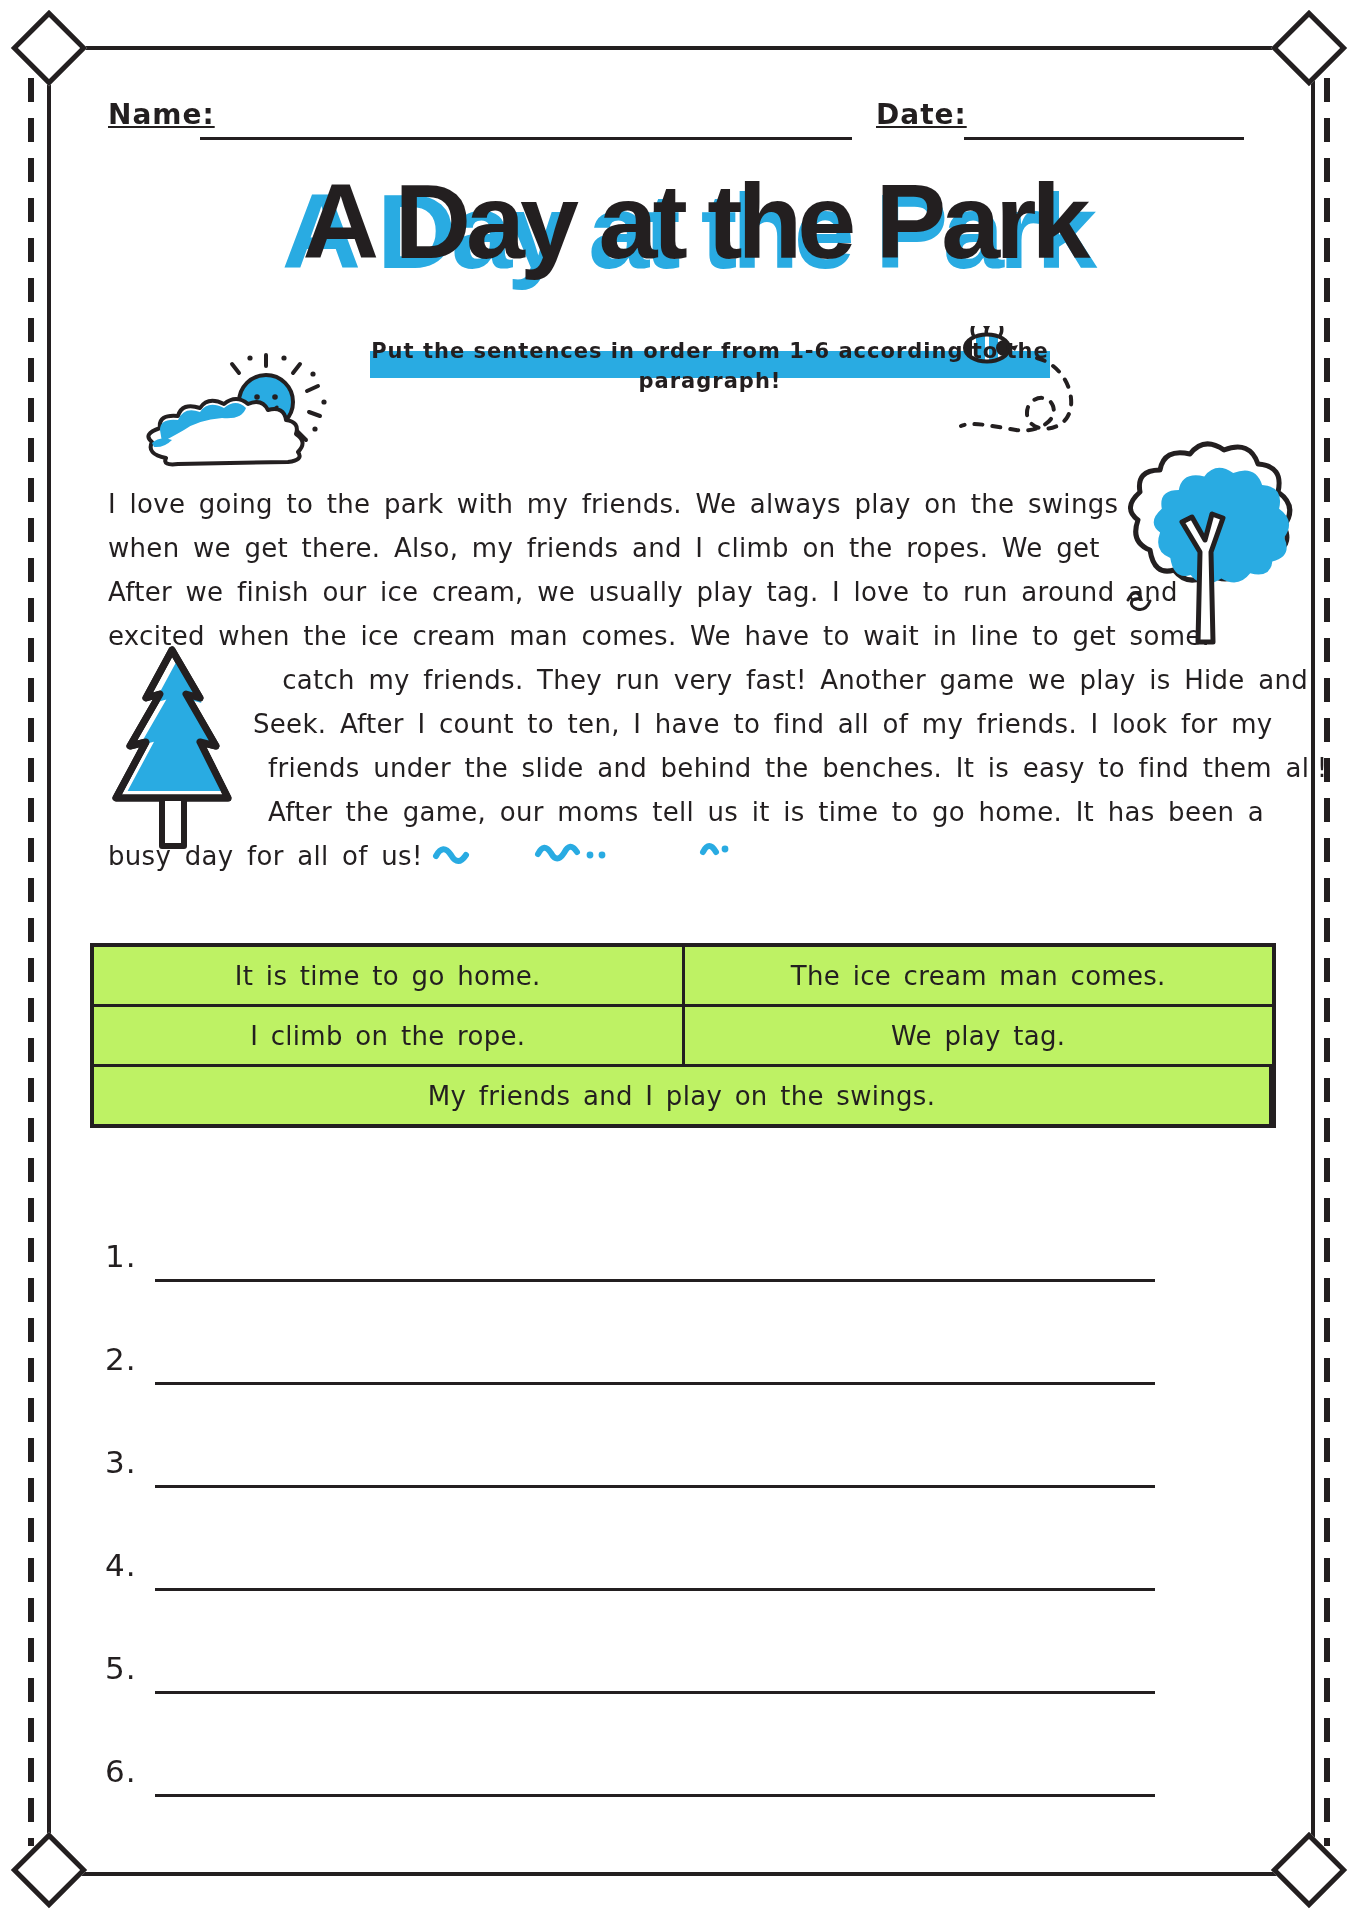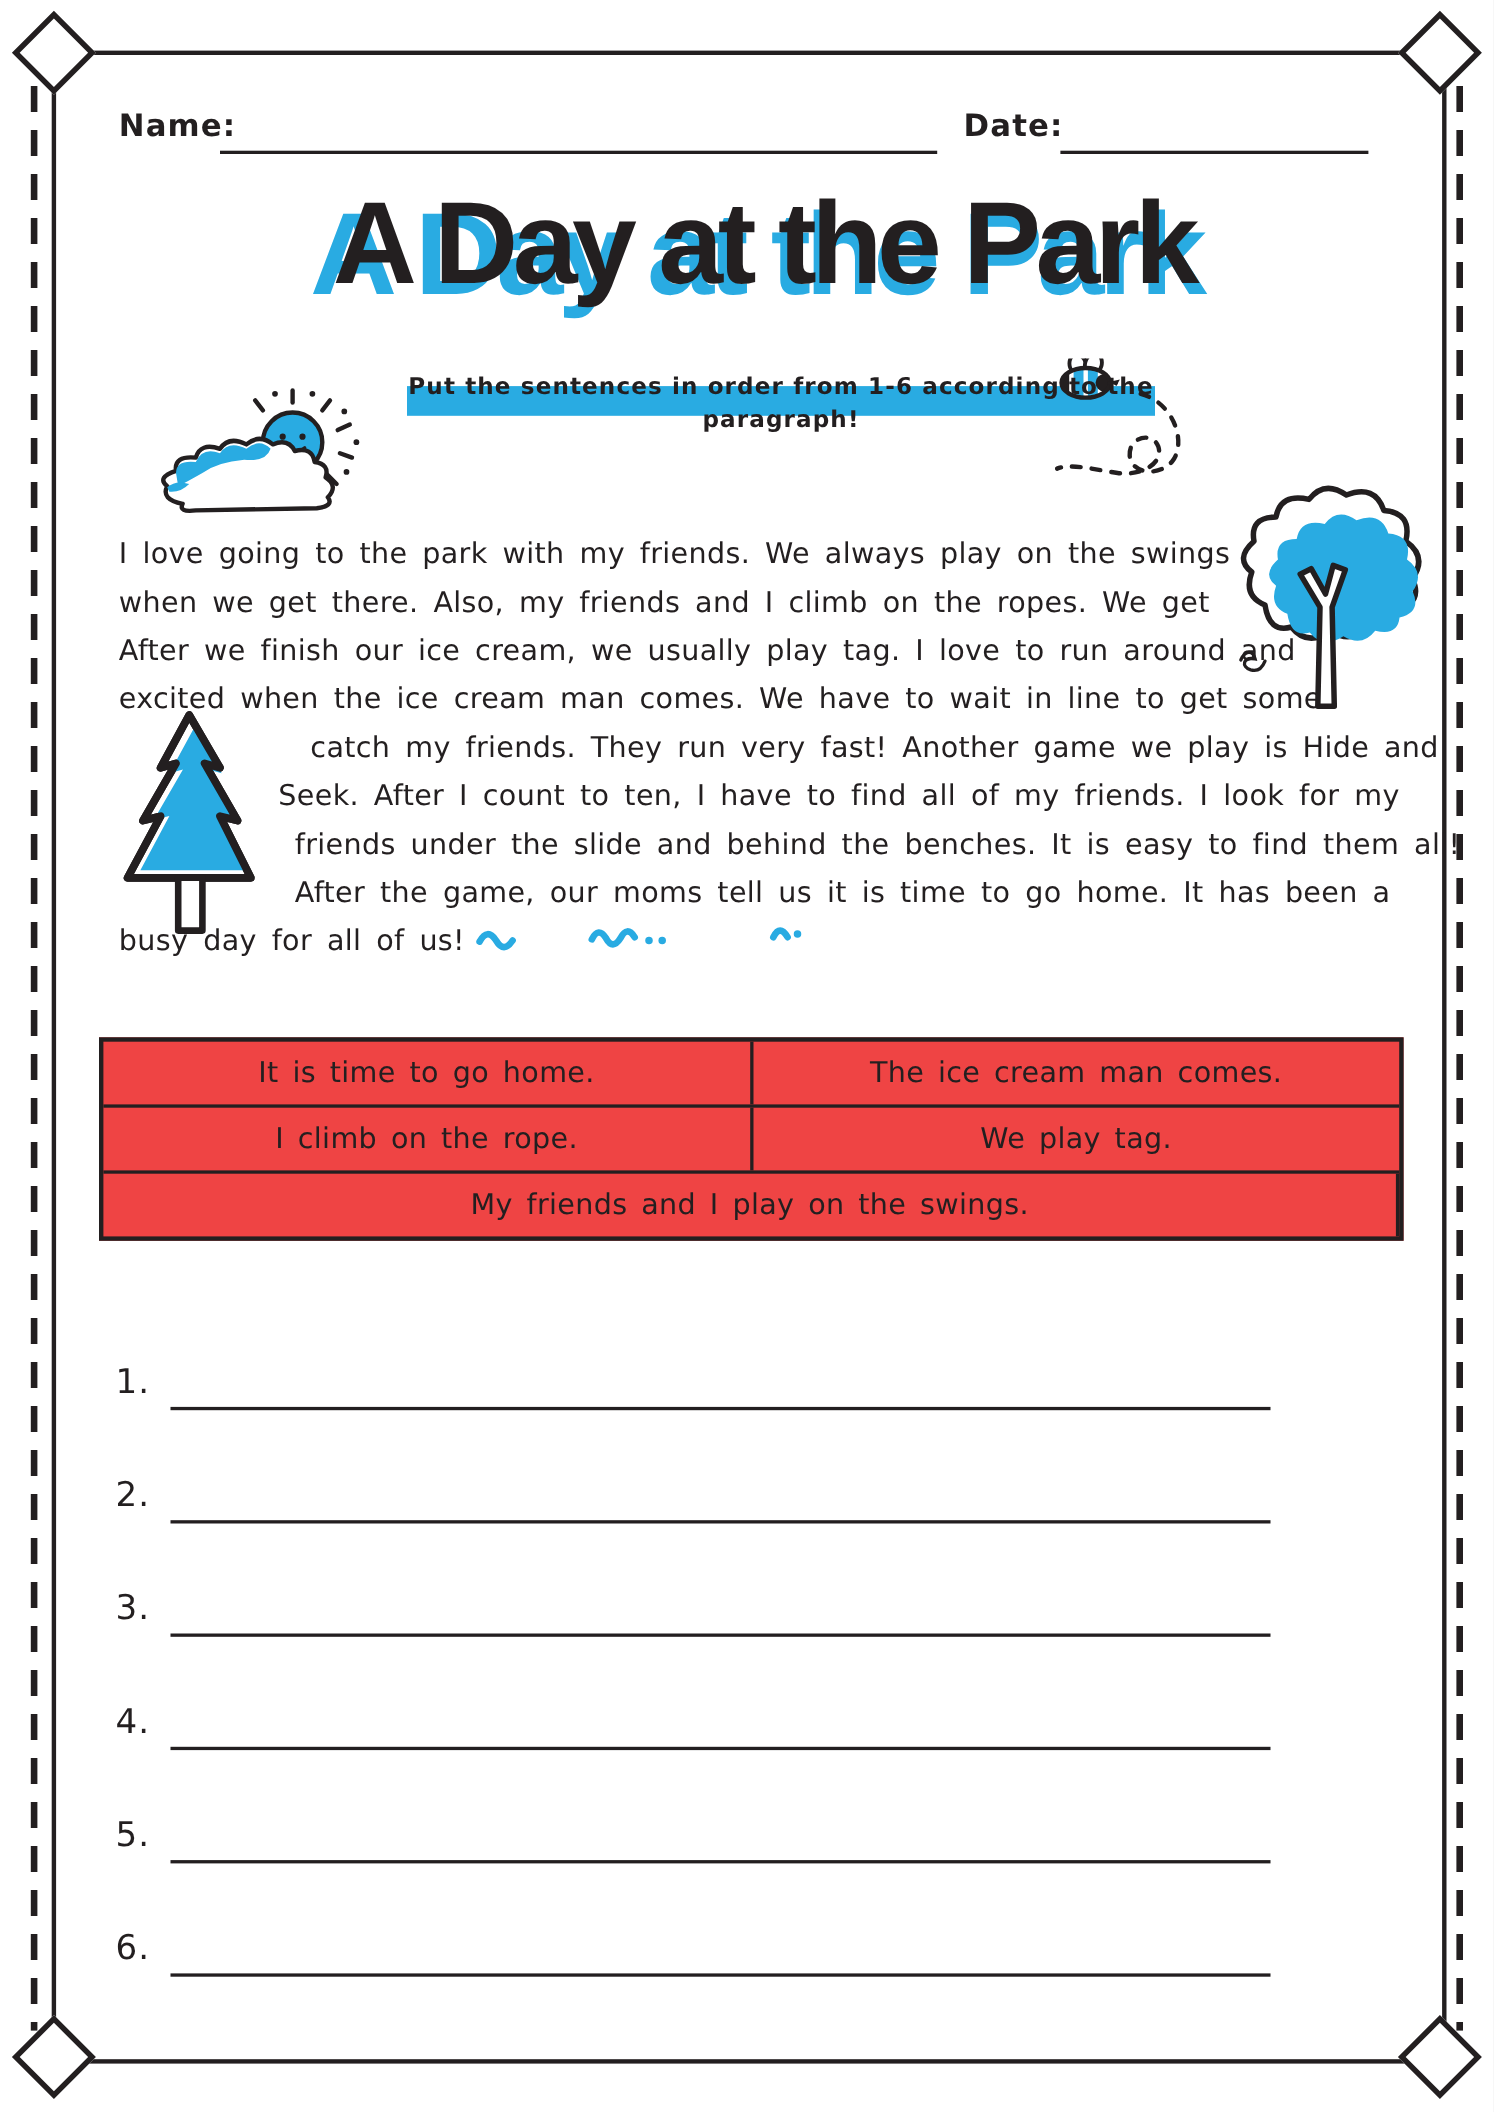--- a/index.html
+++ b/index.html
@@ -21,21 +21,21 @@
   .dash-right { left:1324px; }
   .corner {
     position:absolute; width:44px; height:44px; background:#ffffff;
     border:5px solid #231F20; transform:translate(-50%,-50%) rotate(45deg);
   }
   .corner.tl { left:49px; top:48px; }
   .corner.tr { left:1309px; top:48px; }
   .corner.bl { left:49px; top:1870px; }
   .corner.br { left:1309px; top:1870px; }
   
-  .hdr-label { position:absolute; font-size:28px; font-weight:bold; letter-spacing:1px; }
+  .hdr-label { position:absolute; font-size:28px; font-weight:bold; letter-spacing:1px;text-decoration:underline; }
   .name-label { left:108px; top:98px; }
   .date-label { left:876px; top:98px; }
   .hdr-line { position:absolute; border-bottom:3px solid #231F20; height:0; }
   .name-line { left:200px; top:137px; width:652px; }
   .date-line { left:964px; top:137px; width:280px; }
   
   .title { position:absolute; left:0; top:146px; width:100%; height:160px;margin-left:15px; }
   .title-layer {
     position:absolute; left:0; top:0; width:100%; text-align:center;
     font-family:"Liberation Sans", sans-serif; font-weight:bold;
@@ -58,21 +58,21 @@
   .deco-pine { left:96px; top:640px; }
   .deco-scribbles { left:418px; top:834px; }
   
   .para { position:absolute; left:108px; top:482px; width:1200px; }
   .pline { height:44px; line-height:44px; font-size:26px; letter-spacing:0.3px; word-spacing:5px; white-space:nowrap; }
   .para .pline:nth-child(5) { margin-left:120px;text-align:right; }
   .para .pline:nth-child(6) { margin-left:145px; }
   .para .pline:nth-child(7) { margin-left:160px; }
   .para .pline:nth-child(8) { margin-left:160px; }
   
-  .bank { position:absolute; left:90px; top:943px; width:1178px; border:4px solid #231F20; background:#ef4444; }
+  .bank { position:absolute; left:90px; top:943px; width:1178px; border:4px solid #231F20; background:#bef264; }
   .bank-row { display:flex; }
   .bank-row + .bank-row { border-top:3px solid #231F20; }
   .bank-cell {
     flex:1; height:57px; display:flex; align-items:center; justify-content:center;
     font-size:26px; letter-spacing:0.3px; word-spacing:4px;
   }
   .bank-cell:first-child { border-right:3px solid #231F20; }
   
   .answers { position:absolute; left:105px; top:1179px; width:1050px; }
   .answer-item { height:103px; display:flex; align-items:flex-end; }

